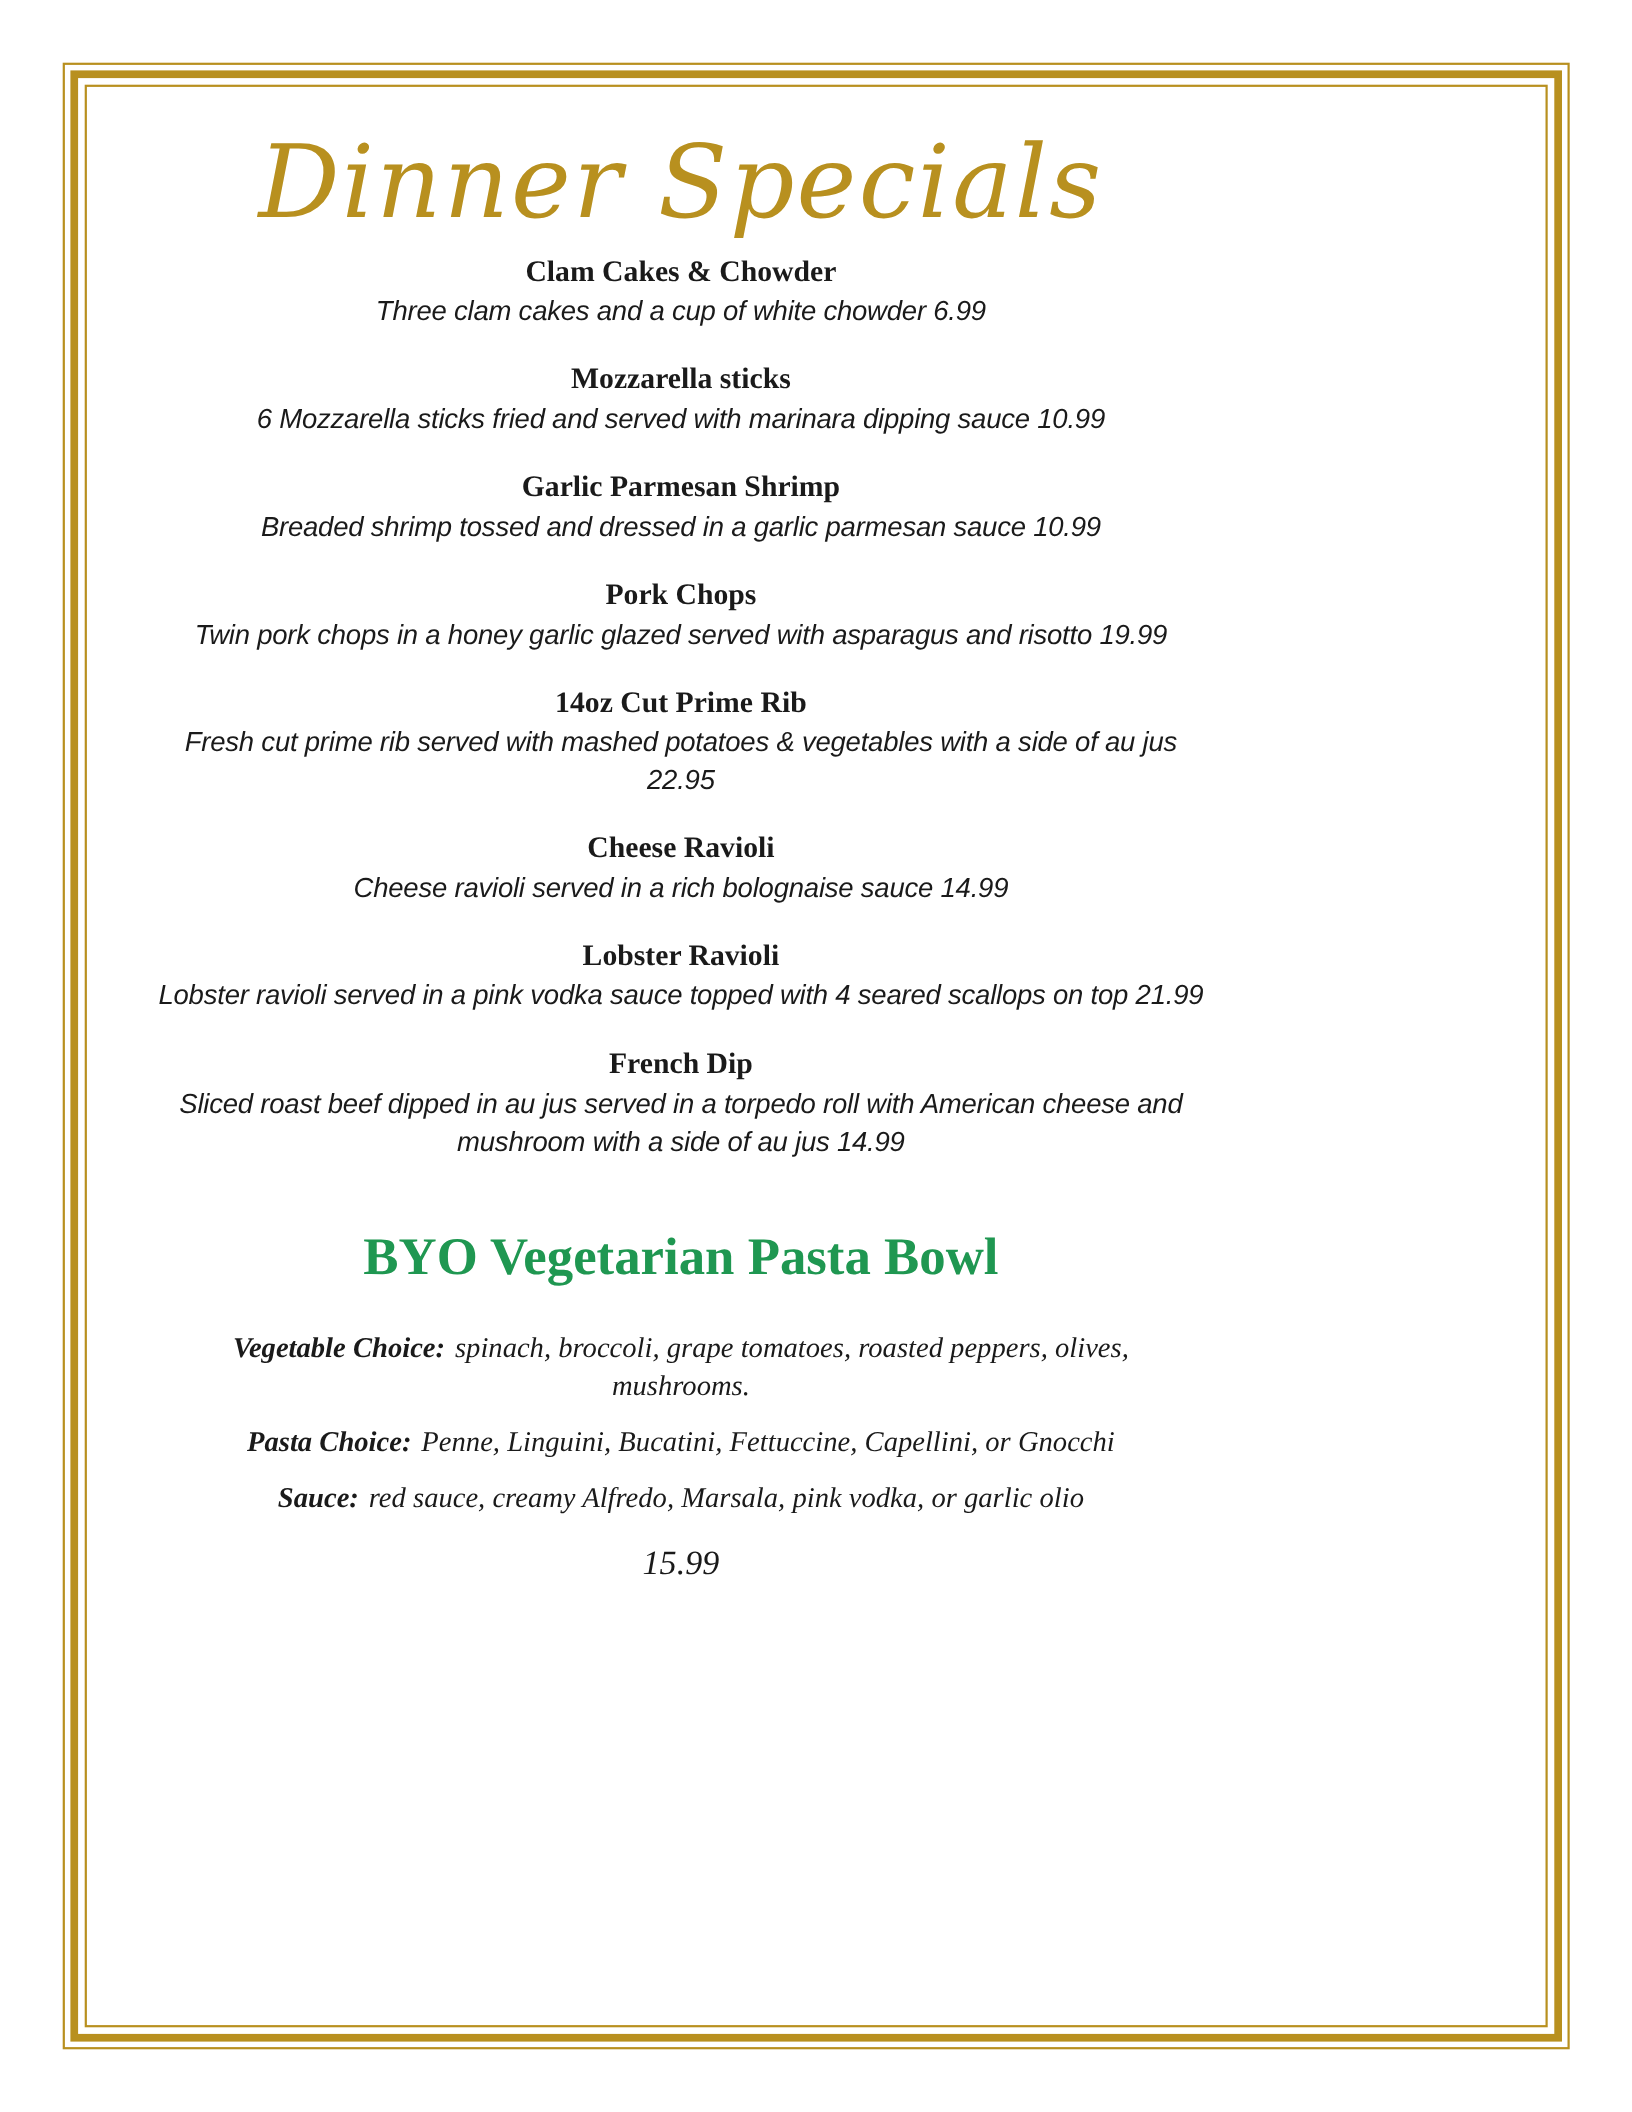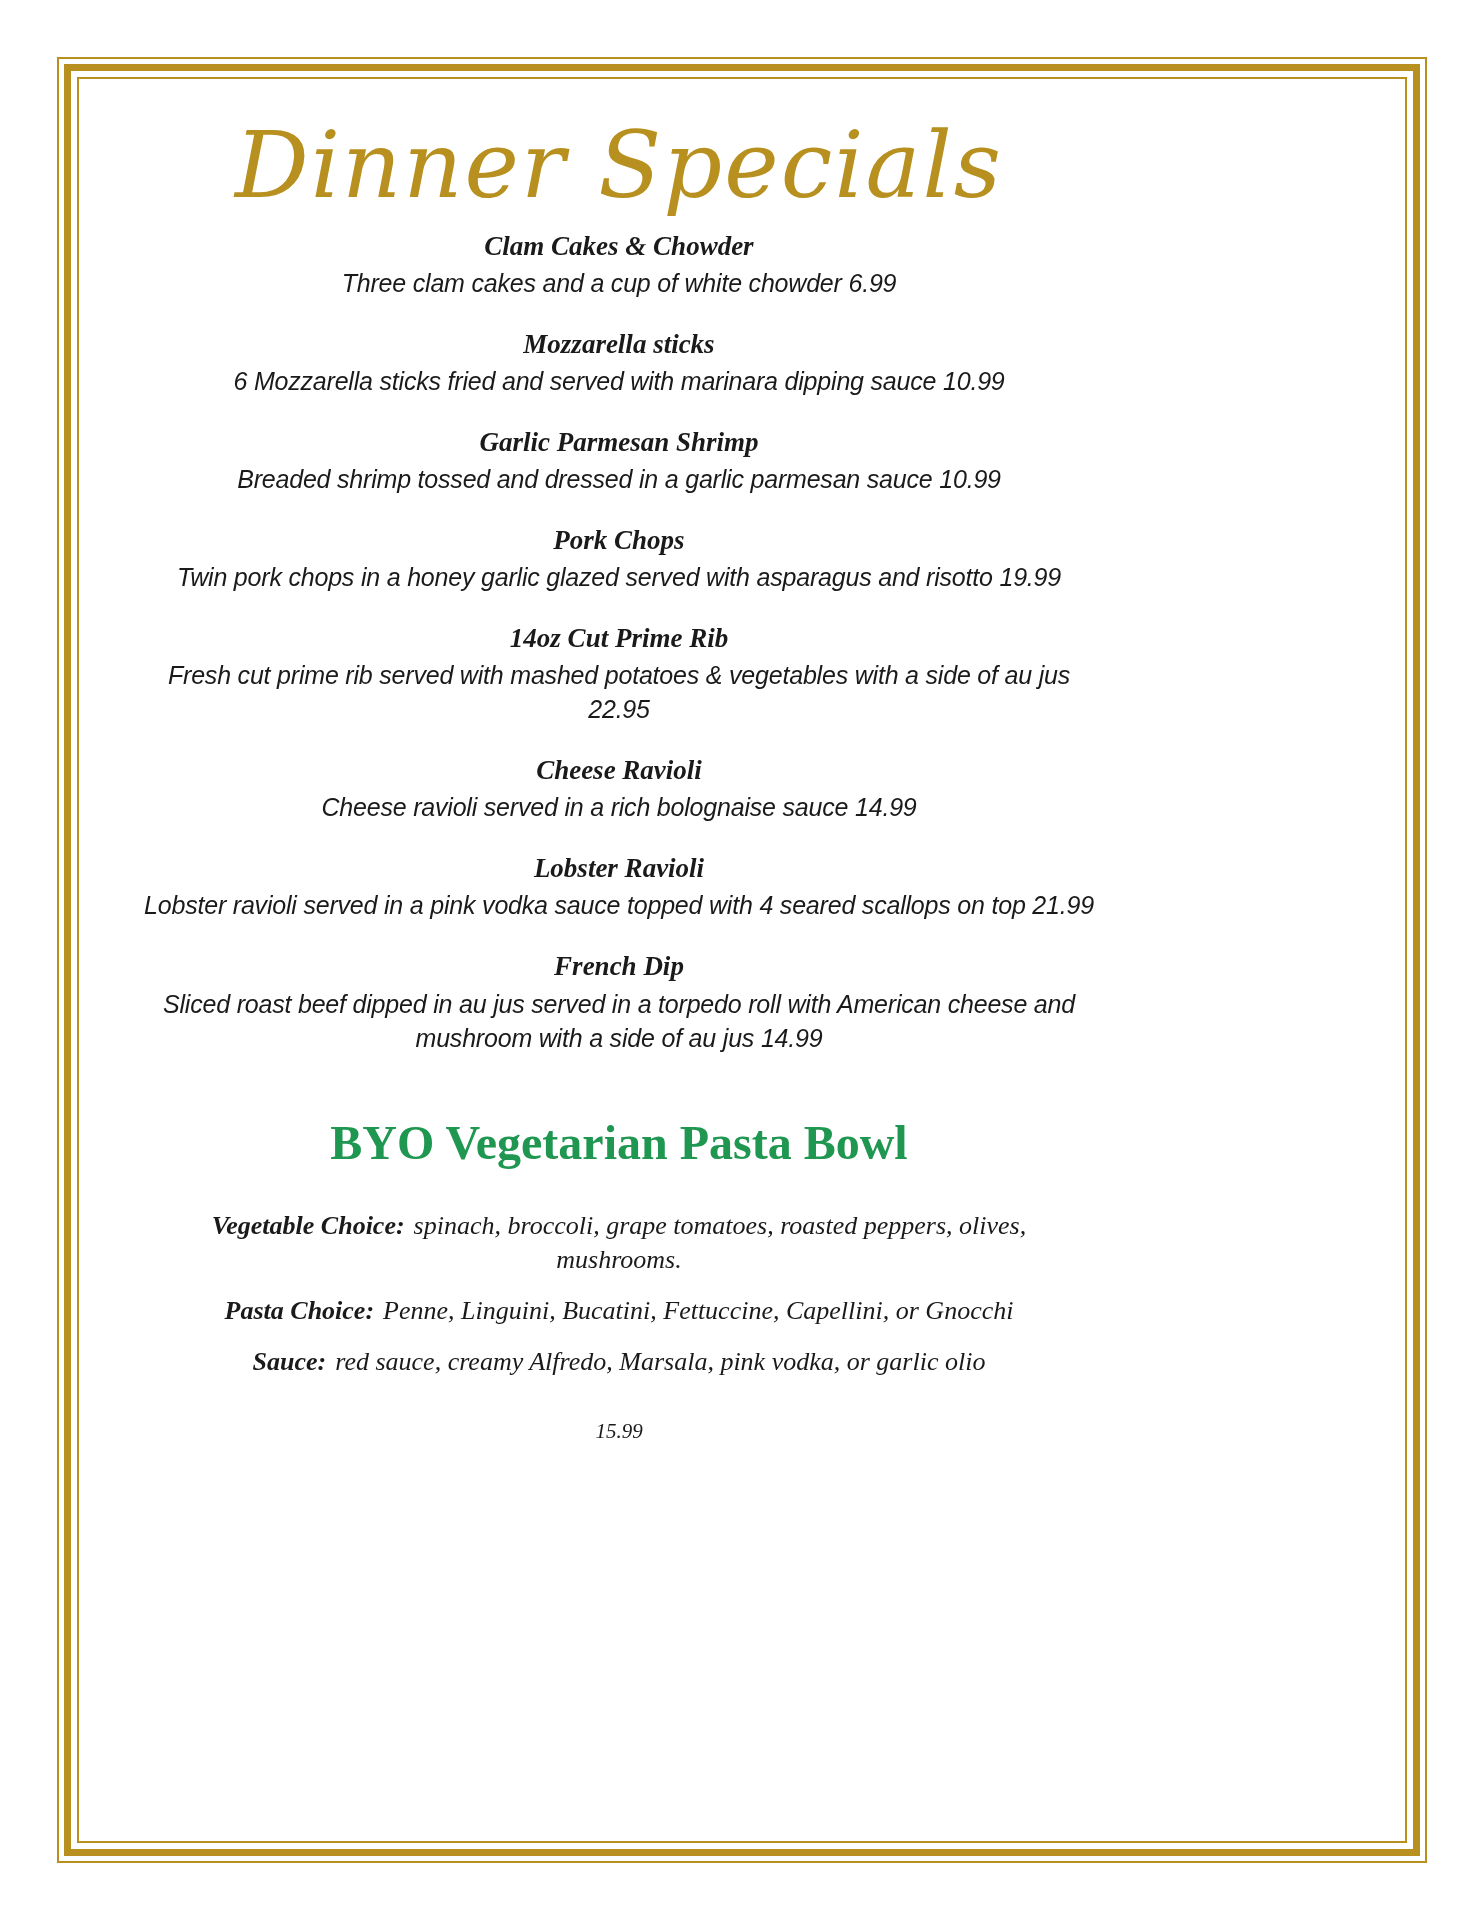--- a/index.html
+++ b/index.html
@@ -46,21 +46,20 @@
     font-size:43px;
     line-height:1.15;
     margin-top:26px;
     margin-bottom:30px;
     letter-spacing:-1px;
   }
 
   .menu-item{margin-bottom:27px;}
   .item-name{
     font-weight:bold;
-    font-style:italic;
     font-size:27px;
     line-height:1.3;
   }
   .item-desc{
     font-family:"Liberation Sans", sans-serif;
     font-style:italic;
     font-size:25px;
     line-height:1.36;
     letter-spacing:-0.2px;
     max-width:950px;
@@ -81,22 +80,22 @@
     line-height:1.3;
     max-width:900px;
     margin:0 auto 17px;
   }
   .byo-label{
     font-weight:bold;
     margin-right:9px;
   }
   .byo-price{
     font-style:italic;
-    font-size:21px;
-    margin-top:40px;
+    font-size:31px;
+    margin-top:24px;
   }
 </style>
 </head>
 <body>
 
 <div class="page">
   <div class="frame outer"></div>
   <div class="frame mid"></div>
   <div class="frame inner"></div>
 

